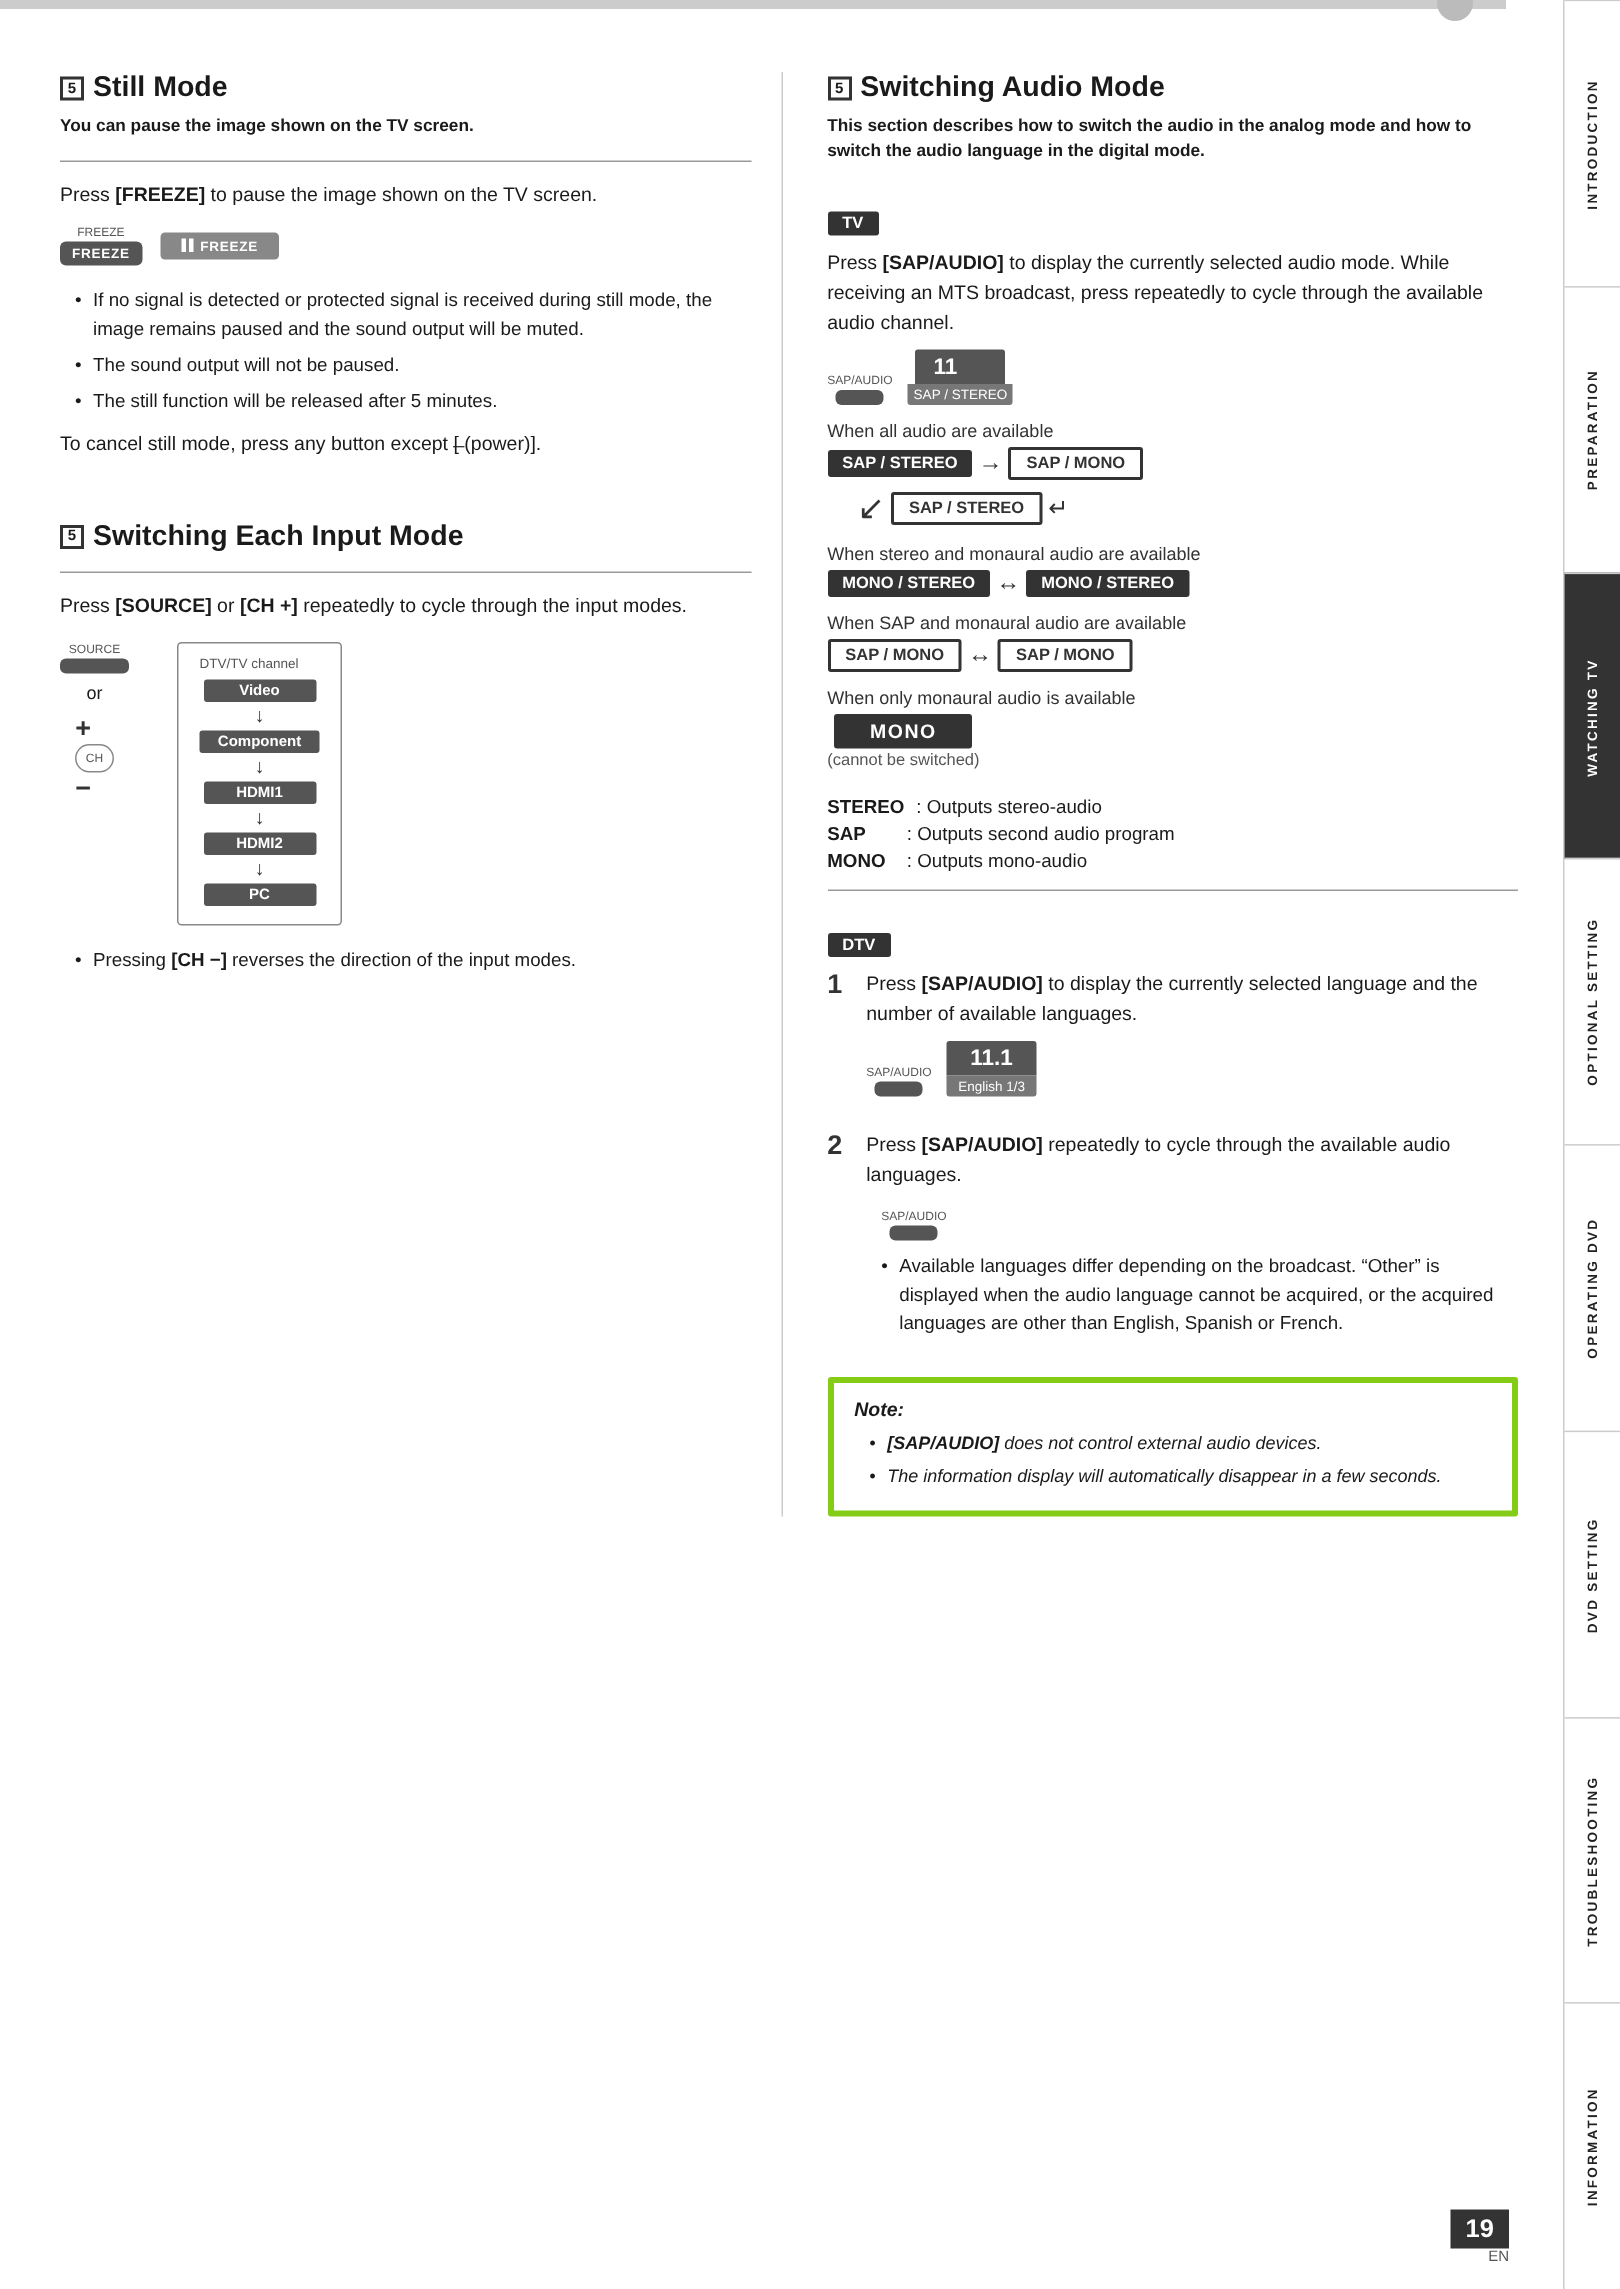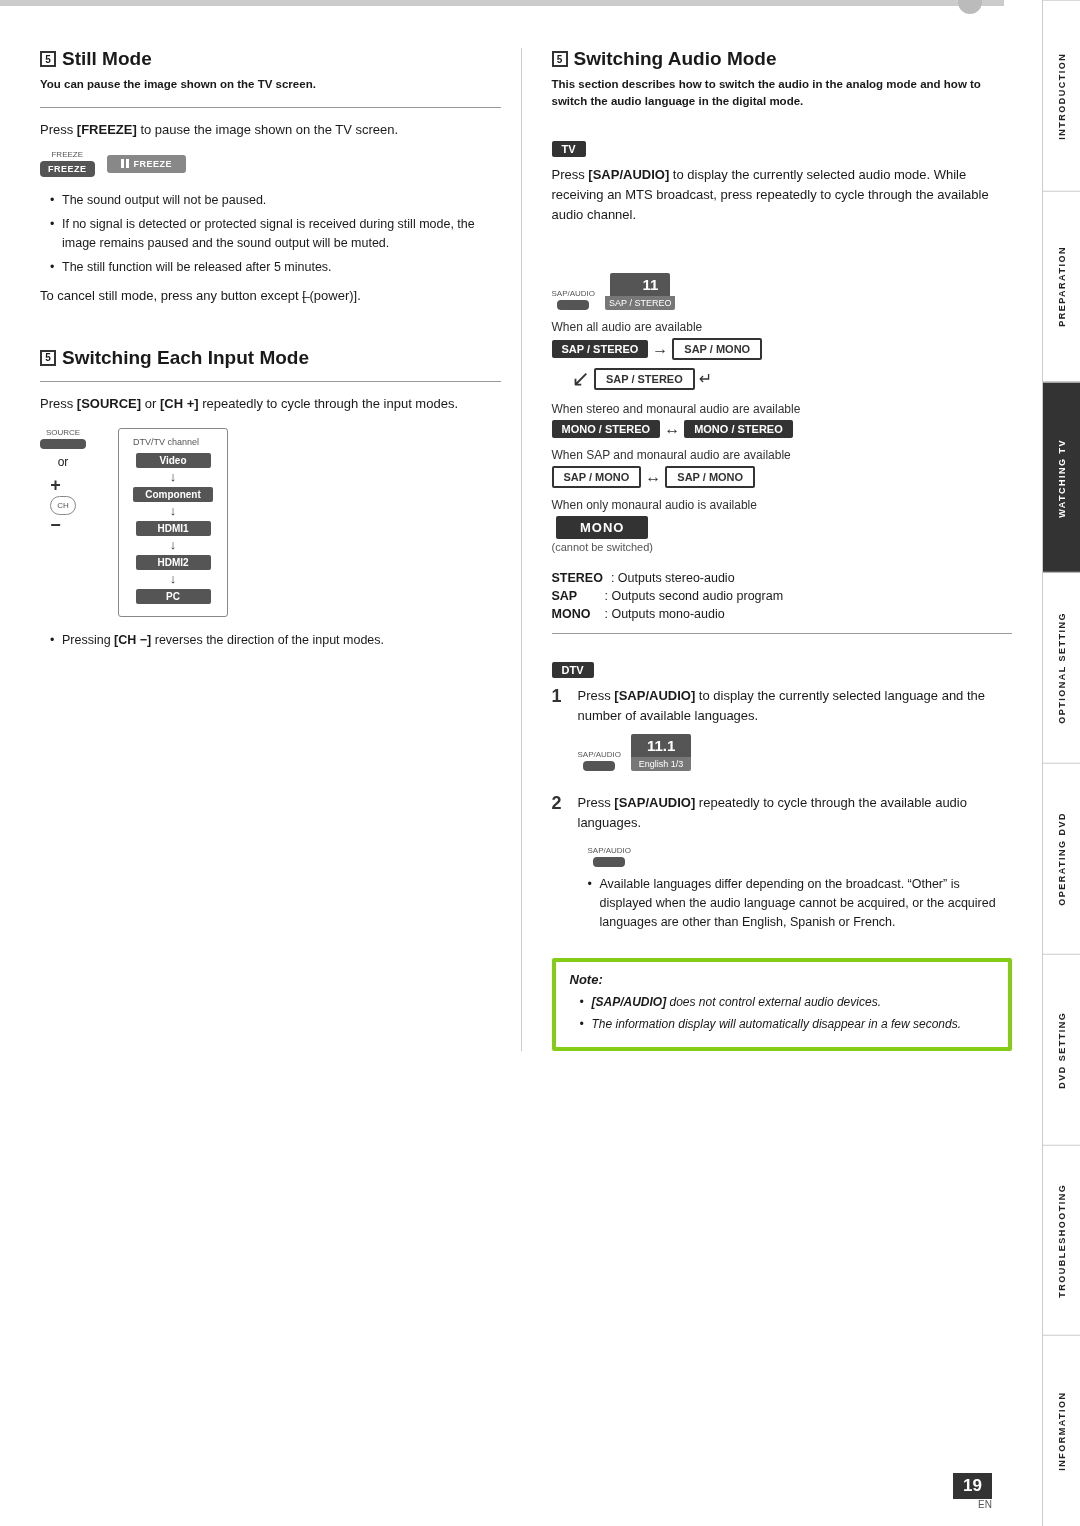--- a/index.html
+++ b/index.html
@@ -380,21 +380,21 @@
     }
     .note-list li::before {
       content: '•';
       position: absolute;
       left: 0;
     }
     
     .page-number-area {
       position: absolute;
       bottom: 16px;
-      right: 50px;
+      right: 36px;
       display: flex;
       flex-direction: column;
       align-items: flex-end;
     }
     .page-num {
       background: #333;
       color: #fff;
       padding: 3px 10px;
       font-size: 17px;
       font-weight: bold;
@@ -434,22 +434,21 @@
       align-items: center;
     }
     .channel-11-top {
       background: #555;
       color: #fff;
       font-size: 15px;
       font-weight: bold;
       padding: 3px 12px;
       border-radius: 2px 2px 0 0;
       min-width: 60px;
-      text-align: right;
-      margin-top: 40px;
+      text-align: left;
     }
     .channel-11-bottom {
       background: #777;
       color: #fff;
       font-size: 9px;
       padding: 2px 4px;
       border-radius: 0 0 2px 2px;
       min-width: 60px;
       text-align: center;
     }
@@ -507,22 +506,22 @@
                 <span class="freeze-pause-icon">
                   <span></span>
                   <span></span>
                 </span>
                 <span>FREEZE</span>
               </div>
             </div>
           </div>
 
           <ul class="bullet-list">
+            <li>If no signal is detected or protected signal is received during still mode, the image remains paused and the sound output will be muted.</li>
             <li>The sound output will not be paused.</li>
-            <li>If no signal is detected or protected signal is received during still mode, the image remains paused and the sound output will be muted.</li>
             <li>The still function will be released after 5 minutes.</li>
           </ul>
           <p>To cancel still mode, press any button except [̶ (power)].</p>
         </div>
 
         <div style="margin-top: 40px;">
 
           <div class="section-title">
             <span class="checkbox-icon">5</span>
             <span>Switching Each Input Mode</span>

